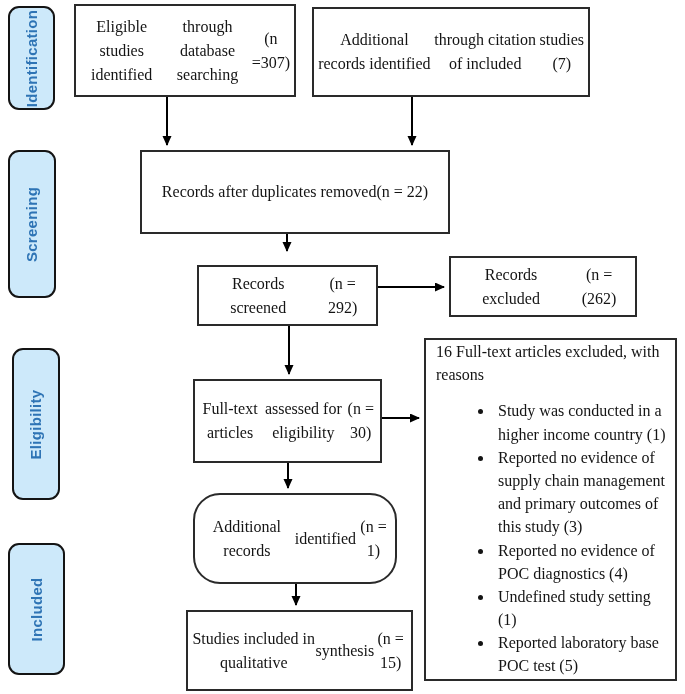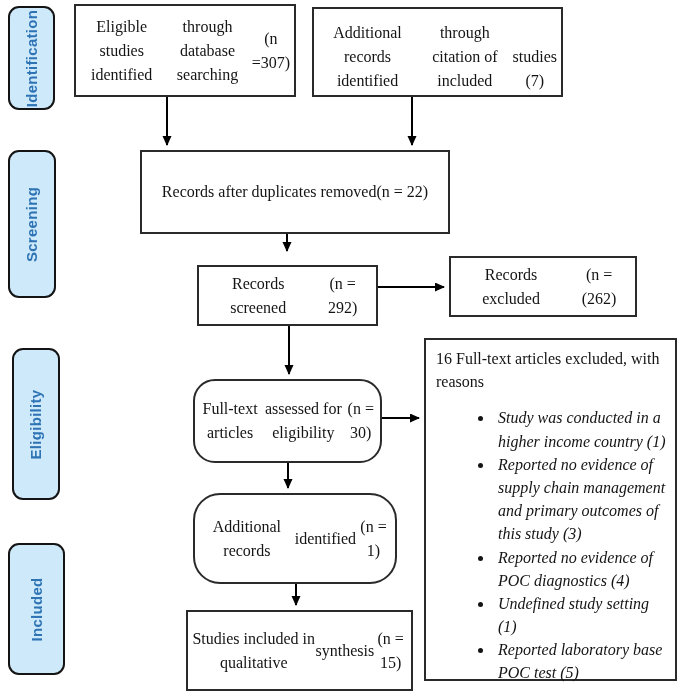--- a/index.html
+++ b/index.html
@@ -51,30 +51,29 @@
   }
 
   
   .xbox {
     position: absolute;
     background: #ffffff;
     border: 2px solid #2a2a2a;
     font-size: 16px;
     line-height: 1.45;
     text-align: left;
-    padding: 7px 8px 8px 10px;
+    padding: 0 8px 8px 10px;
   }
   .xbox ul {
     margin: 13px 0 0 0;
     padding: 0 0 0 58px;
   }
   .xbox li {
     padding-left: 4px;
     margin: 0;
-    font-style: italic;
   }
 
   
   svg.arrows {
     position: absolute;
     left: 0; top: 0;
     width: 685px;
     height: 694px;
     pointer-events: none;
   }
@@ -112,42 +111,42 @@
   <div class="stage" style="left:8px; top:543px; width:57px; height:132px;">
     <span class="stage-label">Included</span>
   </div>
 
   <div class="fbox" style="left:74px; top:4px; width:222px; height:93px;">
     <div>Eligible studies identified</div>
     <div>through database searching</div>
     <div>(n =307)</div>
   </div>
 
-  <div class="fbox" style="left:312px; top:7px; width:251px; height:90px;align-items:flex-end;">
+  <div class="fbox" style="left:312px; top:7px; width:278px; height:90px;">
     <div>Additional records identified</div>
     <div>through citation of included</div>
     <div>studies (7)</div>
   </div>
 
   <div class="fbox" style="left:140px; top:150px; width:310px; height:84px;">
     <div>Records after duplicates removed</div>
     <div>(n = 22)</div>
   </div>
 
   <div class="fbox" style="left:197px; top:256px; width:181px; height:61px;margin-top:9px;">
     <div>Records screened</div>
     <div>(n = 292)</div>
   </div>
 
   <div class="fbox" style="left:449px; top:256px; width:188px; height:61px;justify-content:flex-end;">
     <div>Records excluded</div>
     <div>(n = (262)</div>
   </div>
 
-  <div class="fbox" style="left:193px; top:379px; width:189px; height:84px;border-radius:22px;">
+  <div class="fbox" style="left:193px; top:379px; width:189px; height:84px;">
     <div>Full-text articles</div>
     <div>assessed for eligibility</div>
     <div>(n = 30)</div>
   </div>
 
   <div class="fbox" style="left:193px; top:493px; width:204px; height:91px;border-radius:27px;">
     <div>Additional records</div>
     <div>identified</div>
     <div>(n = 1)</div>
   </div>

